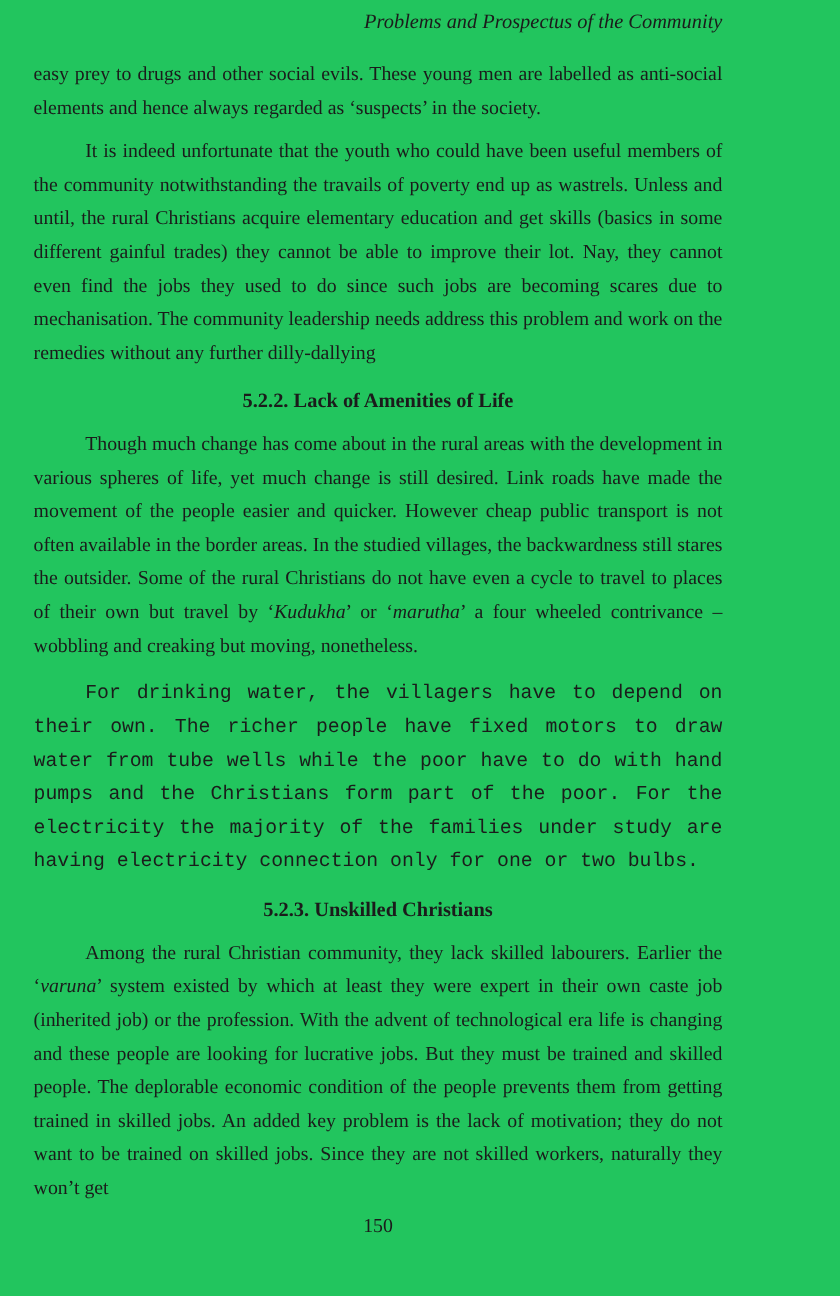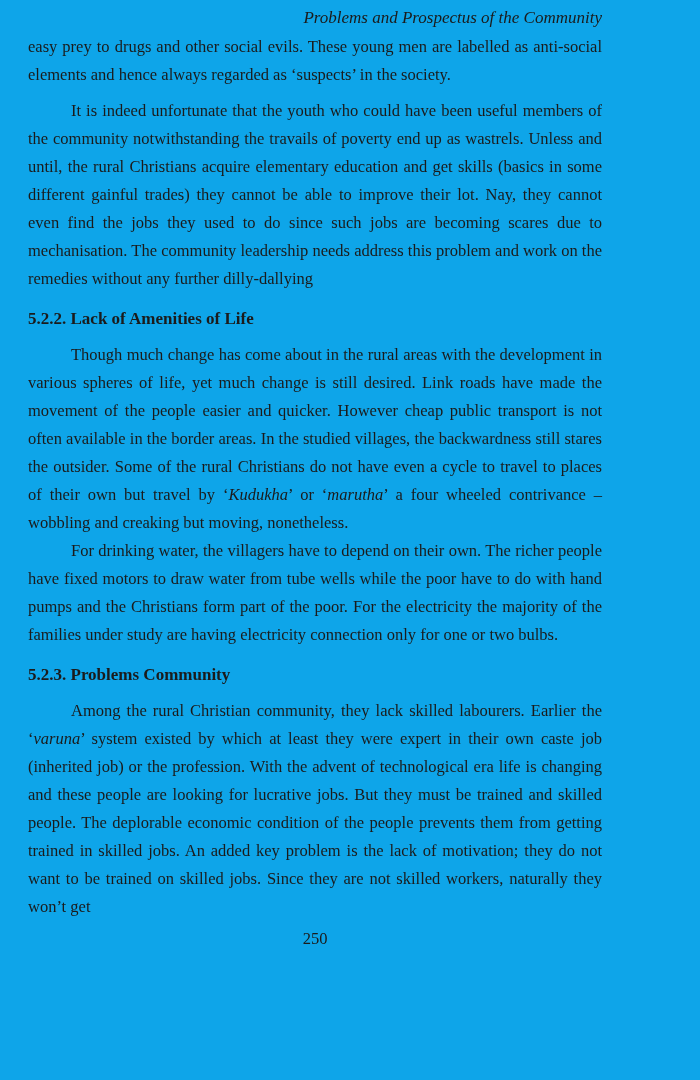--- a/index.html
+++ b/index.html
@@ -7,48 +7,50 @@
     width: 700px; height: 1080px;
     background: #ffffff;
     font-family: "Liberation Serif", "DejaVu Serif", serif;
     color: #1b1b1b;
     overflow: hidden;
   }
   .page {
     box-sizing: border-box;
     width: 700px; height: 1080px;
     padding: 6px 98px 0 28px;
-    background: #0ea5e9;
+    background: #22c55e;
   }
   .running-header {
     text-align: right;
     font-style: italic;
     font-size: 17px;
     line-height: 24px;
     white-space: nowrap;
   }
   .content p {
     font-size: 16.5px;
     line-height: 28px;
     text-align: justify;
     text-indent: 43px;
     margin: 8px 0 0 0;
   }
   .content p.first {
     text-indent: 0;
-    margin-top: 3px;
+    margin-top: 18px;
   }
   .content p.flow {
-    margin-top: 0;
+    margin-top: 12px;
+    font-family: Liberation Mono, monospace;
   }
   .content h2 {
     font-size: 17px;
     line-height: 28px;
     font-weight: bold;
     margin: 12px 0 6px 0;
+    text-align: center;
   }
   .page-number {
     text-align: center;
     font-size: 16.5px;
     line-height: 28px;
     margin-top: 4px;
   }
   i { }
 </style>
 </head>
@@ -63,21 +65,21 @@
     <p class="first">easy prey to drugs and other social evils. These young men are labelled as anti-social elements and hence always regarded as ‘suspects’ in the society.</p>
 
     <p>It is indeed unfortunate that the youth who could have been useful members of the community notwithstanding the travails of poverty end up as wastrels. Unless and until, the rural Christians acquire elementary education and get skills (basics in some different gainful trades) they cannot be able to improve their lot. Nay, they cannot even find the jobs they used to do since such jobs are becoming scares due to mechanisation. The community leadership needs address this problem and work on the remedies without any further dilly-dallying</p>
 
     <h2>5.2.2. Lack of Amenities of Life</h2>
 
     <p><span>Though much change has come about in the rural areas with the development in various spheres of life, yet much change is still desired. Link roads have made the movement of the people easier and quicker. However cheap public transport is not often available in the border areas. In the studied villages, the backwardness still stares the outsider. Some of the rural Christians do not have even a cycle to travel to places of their own but travel by ‘</span><i>Kudukha</i><span>’ or ‘</span><i>marutha</i><span>’ a four wheeled contrivance – wobbling and creaking but moving, nonetheless.</span></p>
 
     <p class="flow">For drinking water, the villagers have to depend on their own. The richer people have fixed motors to draw water from tube wells while the poor have to do with hand pumps and the Christians form part of the poor. For the electricity the majority of the families under study are having electricity connection only for one or two bulbs.</p>
 
-    <h2>5.2.3. Problems Community</h2>
+    <h2>5.2.3. Unskilled Christians</h2>
 
 
     <p><span>Among the rural Christian community, they lack skilled labourers. Earlier the ‘</span><i>varuna</i><span>’ system existed by which at least they were expert in their own caste job (inherited job) or the profession.  With the advent of technological era life is changing and these people are looking for lucrative jobs. But they must be trained and skilled people. The deplorable economic condition of the people prevents them from getting trained in skilled jobs.  An added key problem is the lack of motivation; they do not want to be trained on skilled jobs. Since they are not skilled workers, naturally they won’t get</span></p>
 
-    <div class="page-number">250</div>
+    <div class="page-number">150</div>
 
   </div>
 </div>
 
 </body></html>

